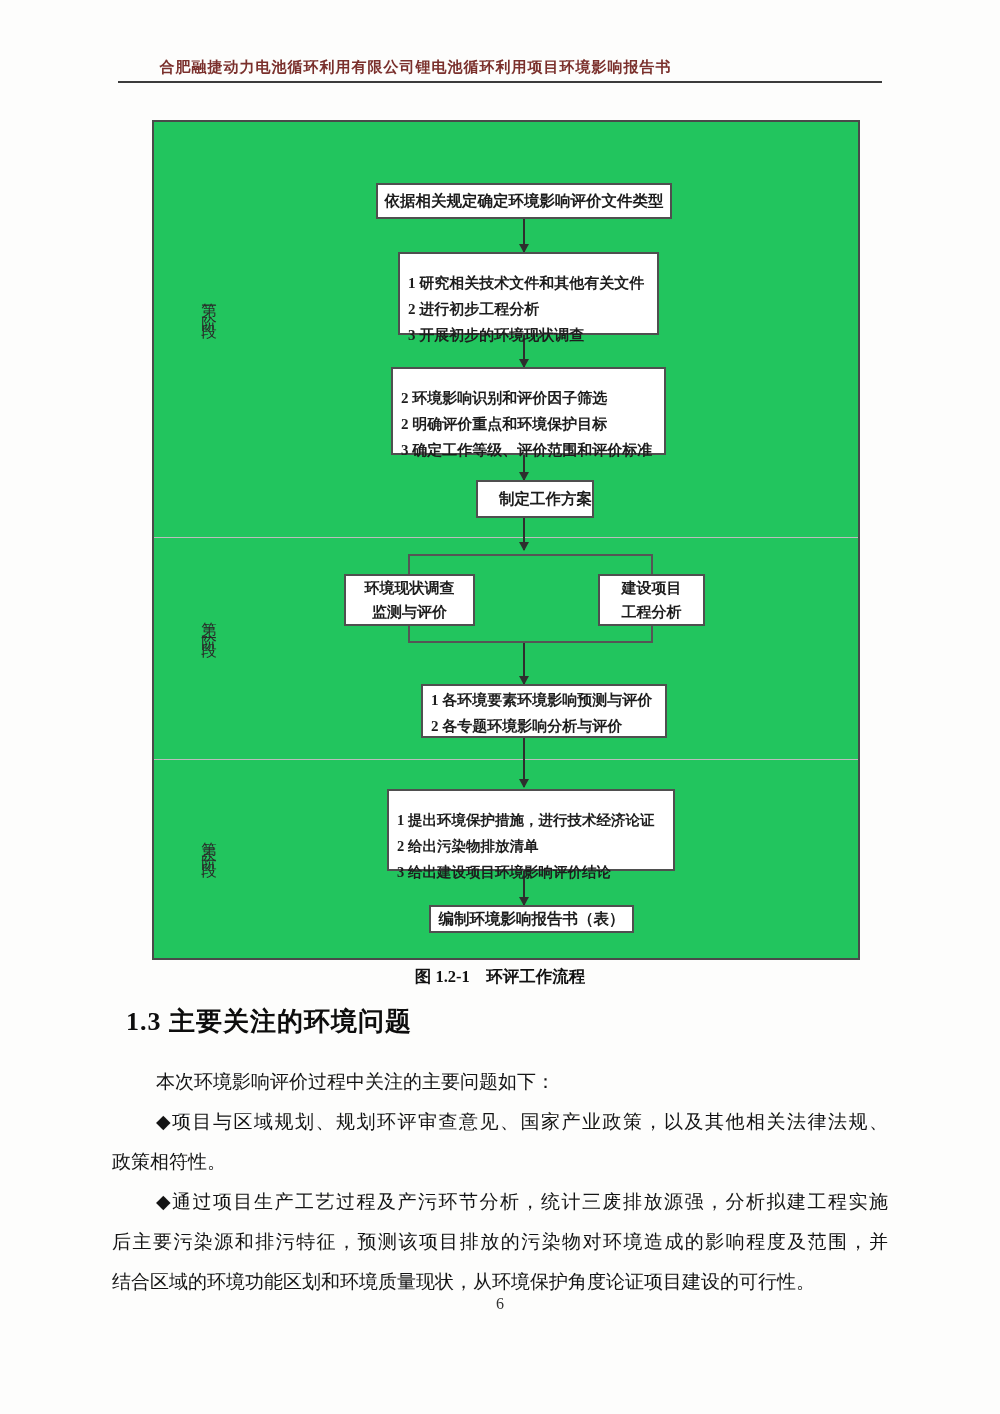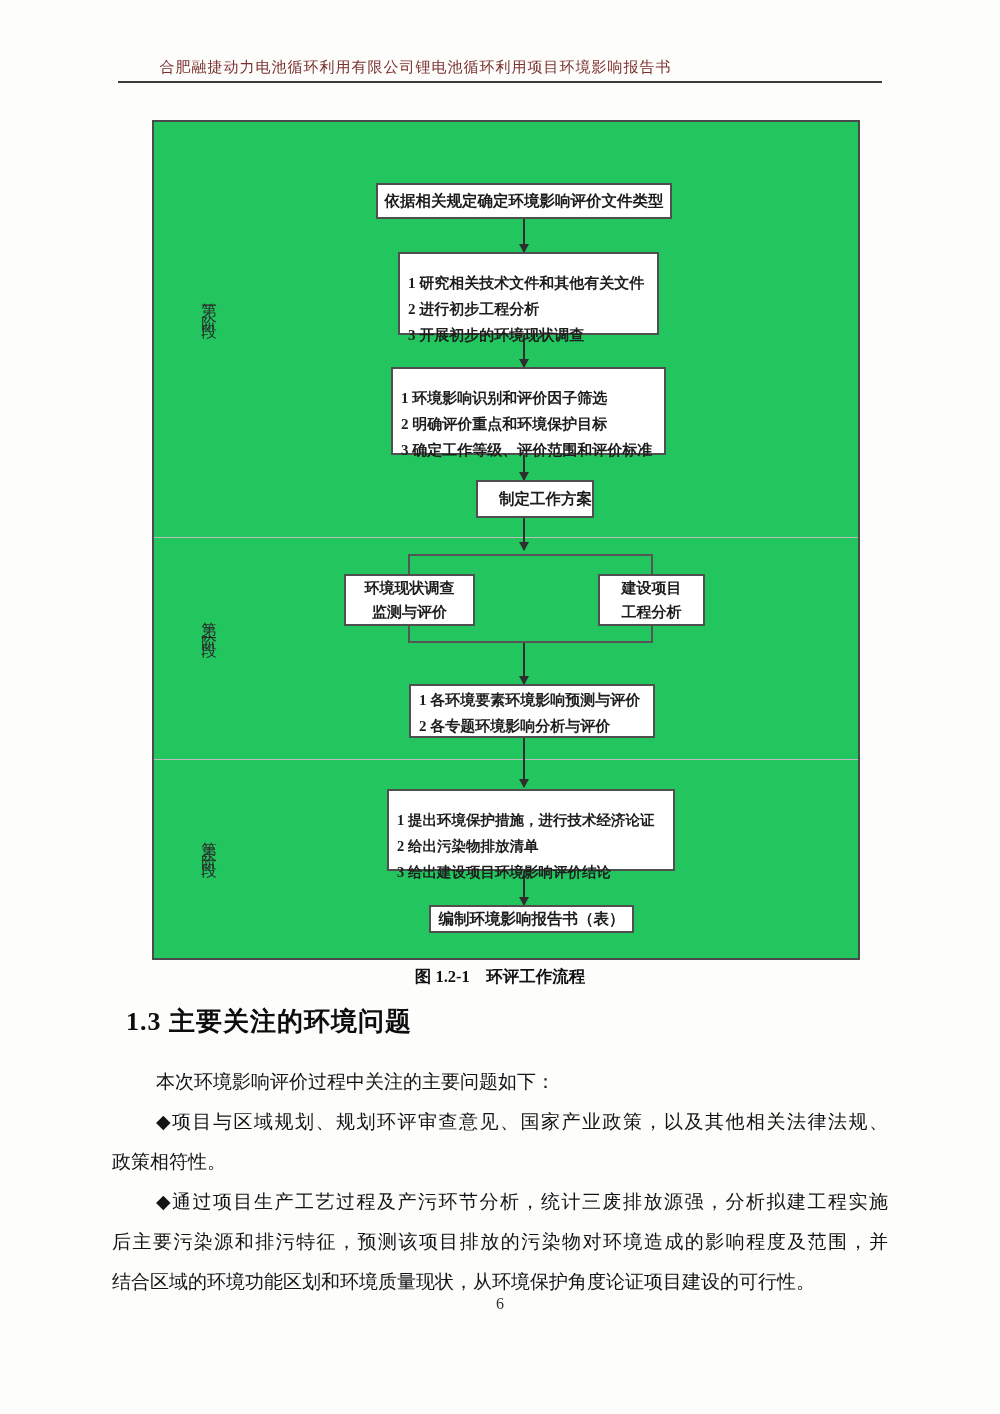--- a/index.html
+++ b/index.html
@@ -8,21 +8,21 @@
     width:1000px;height:1414px;
     margin:0 auto;
     background:#fdfdfc;
     font-family:"Liberation Serif","DejaVu Serif",serif;
     color:#1e1e1e;
     overflow:hidden;
   }
   
   .doc-header{
     position:absolute;top:58px;left:0;width:831px;
-    text-align:center;font-size:15px;font-weight:normal;
+    text-align:center;font-size:15px;font-weight:bold;
     color:#7a302c;letter-spacing:1px;
   }
   .header-rule{
     position:absolute;top:81px;left:118px;width:764px;height:2px;
     background:#3c3c3c;
   }
   
   .flow-frame{
     position:absolute;left:152px;top:120px;width:708px;height:840px;
     border:2px solid #4a4a4a;background:#22c55e;box-sizing:border-box;
@@ -101,21 +101,21 @@
 
     <div class="fbox pad" style="left:244px;top:130px;width:261px;height:83px;font-size:15px;">
       <div class="bline">1 研究相关技术文件和其他有关文件</div>
       <div class="bline">2 进行初步工程分析</div>
       <div class="bline">3 开展初步的环境现状调查</div>
     </div>
 
     <div class="varrow" style="left:369px;top:213px;height:32px;"></div>
 
     <div class="fbox pad" style="left:237px;top:245px;width:275px;height:88px;font-size:15px;">
-      <div class="bline">1 环境影响识别和评价因子筛选</div>
+      <div class="bline">2 环境影响识别和评价因子筛选</div>
       <div class="bline">2 明确评价重点和环境保护目标</div>
       <div class="bline">3 确定工作等级、评价范围和评价标准</div>
     </div>
 
     <div class="varrow" style="left:369px;top:333px;height:25px;"></div>
 
     <div class="fbox center" style="left:322px;top:358px;width:118px;height:38px;font-size:15.5px;justify-content:flex-end;">
         <span>制定工作方案</span>
       </div>
 
@@ -132,21 +132,21 @@
 
     <div class="fbox center" style="left:444px;top:452px;width:107px;height:52px;font-size:15px;">
       <div>
         <div class="bline" style="line-height:24px;">建设项目</div>
         <div class="bline" style="line-height:24px;">工程分析</div>
       </div>
     </div>
 
     <div class="varrow" style="left:369px;top:521px;height:41px;"></div>
 
-    <div class="fbox pad" style="left:255px;top:562px;width:246px;height:54px;font-size:15px;padding-top:1px;">
+    <div class="fbox pad" style="left:267px;top:562px;width:246px;height:54px;font-size:15px;padding-top:1px;">
       <div class="bline">1 各环境要素环境影响预测与评价</div>
       <div class="bline">2 各专题环境影响分析与评价</div>
     </div>
 
     <div class="varrow" style="left:369px;top:616px;height:49px;"></div>
 
     <div class="fbox pad" style="left:233px;top:667px;width:288px;height:82px;font-size:14.5px;">
       <div class="bline">1 提出环境保护措施，进行技术经济论证</div>
       <div class="bline">2 给出污染物排放清单</div>
       <div class="bline">3 给出建设项目环境影响评价结论</div>

